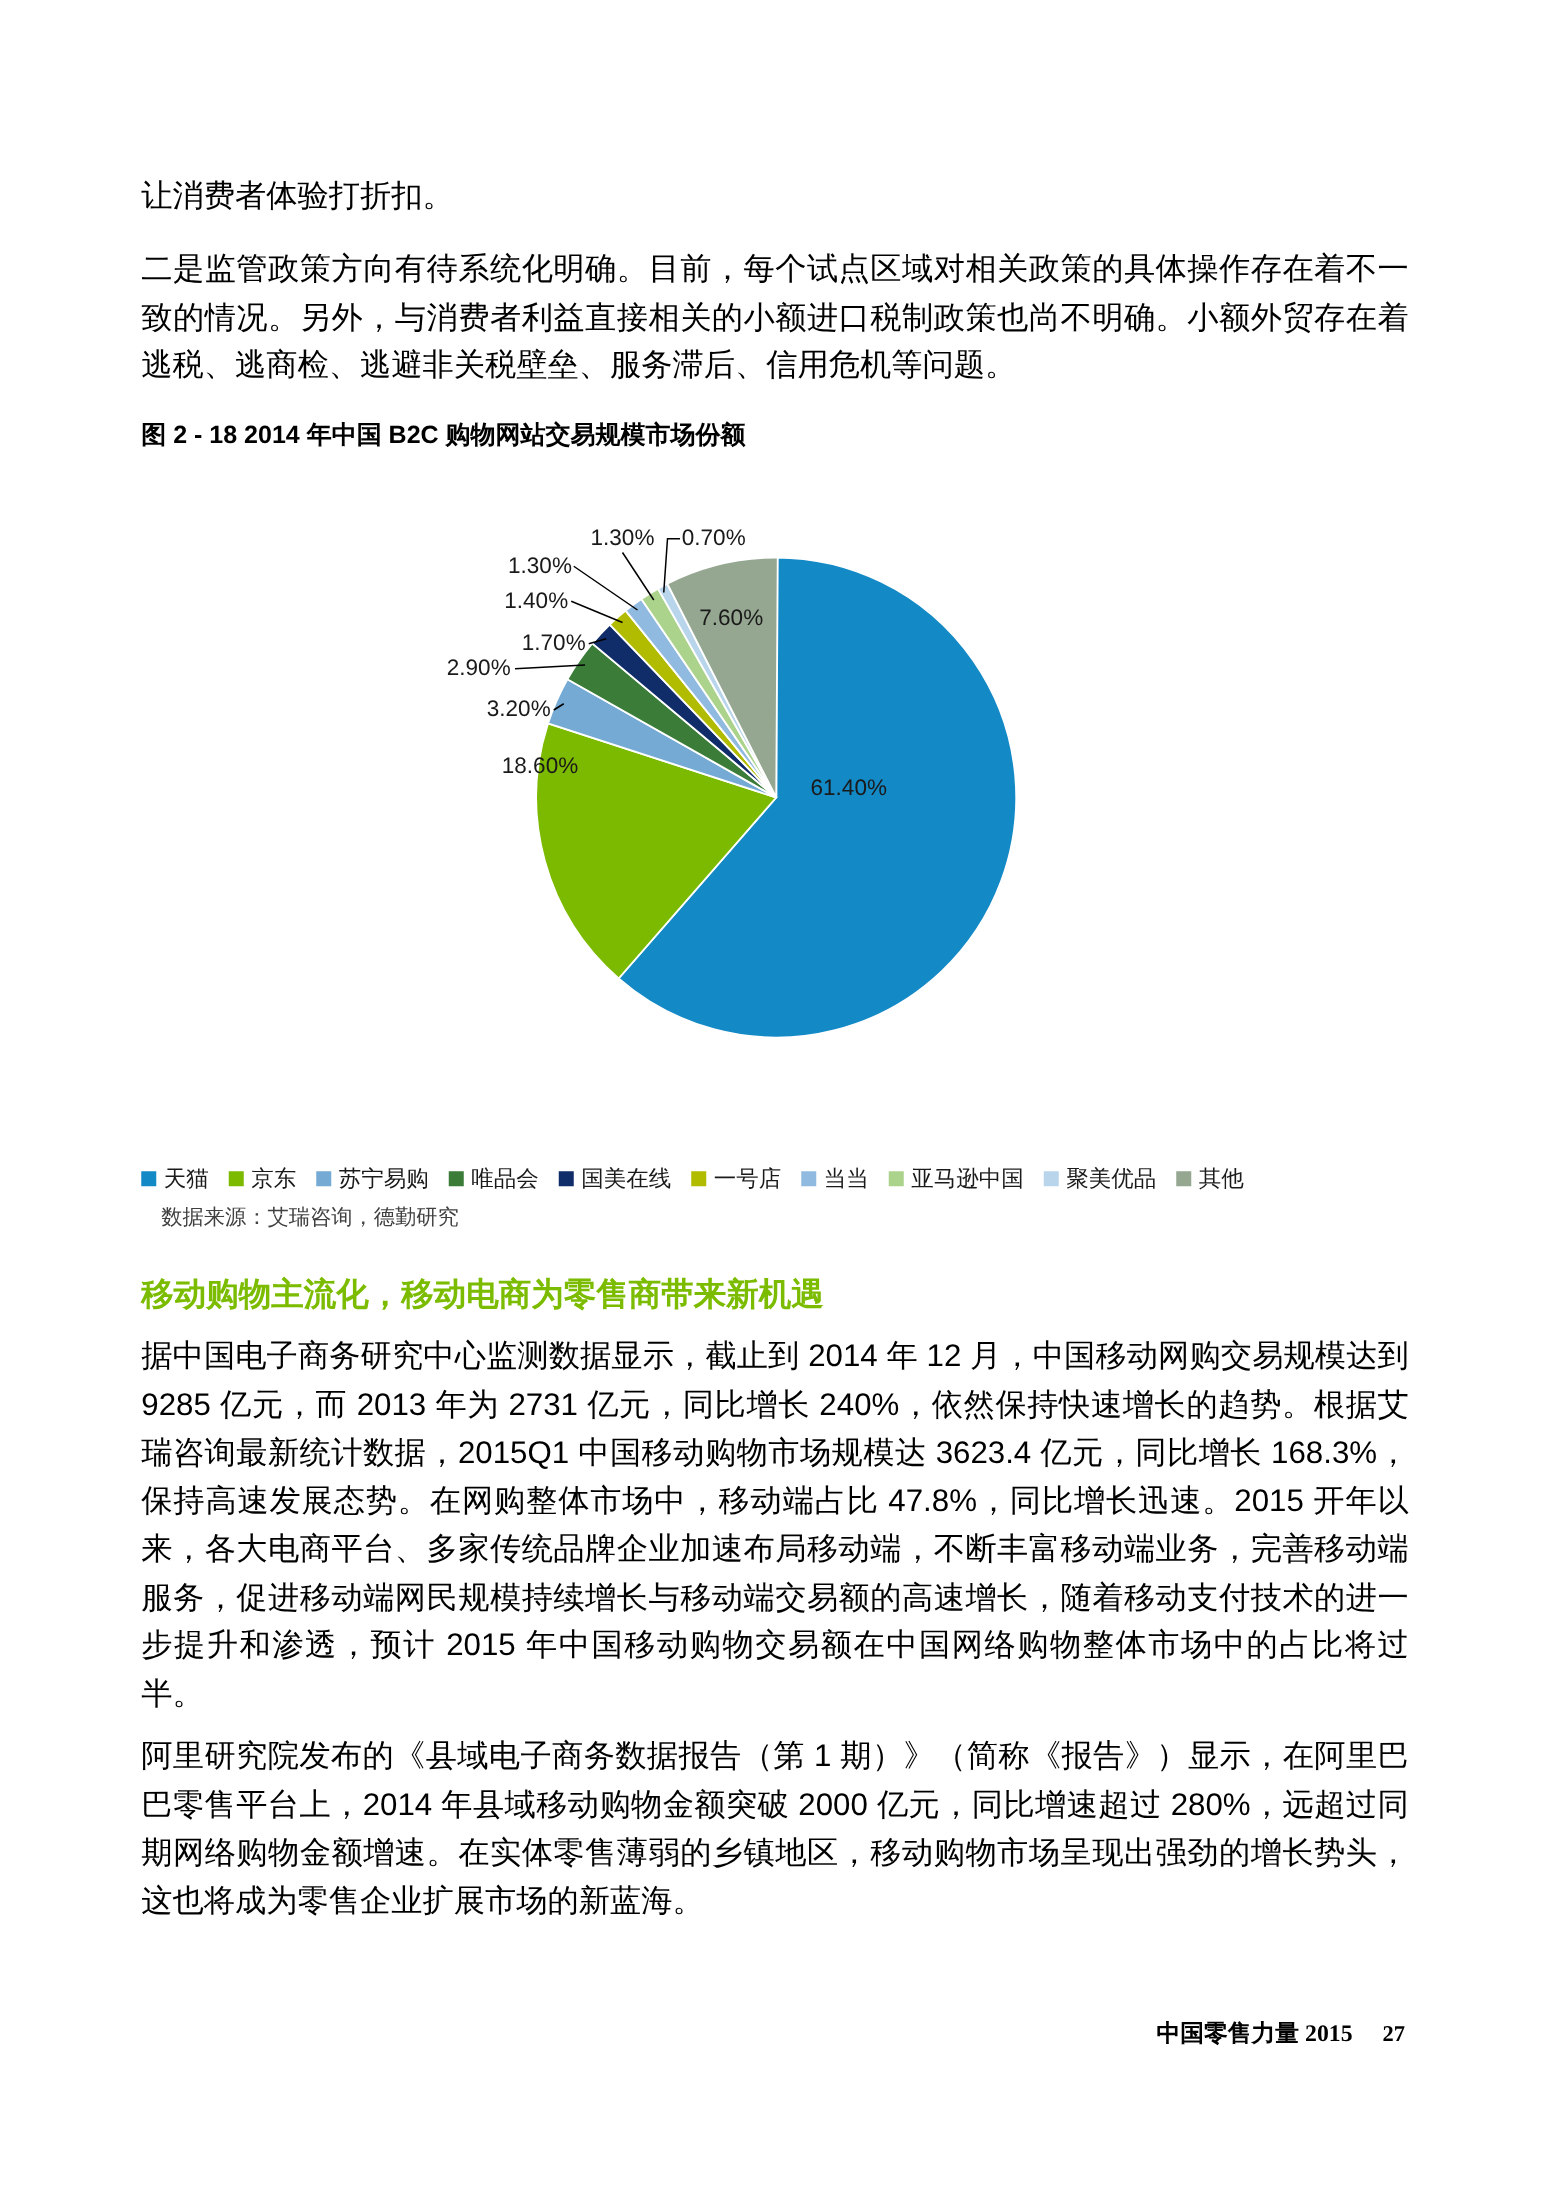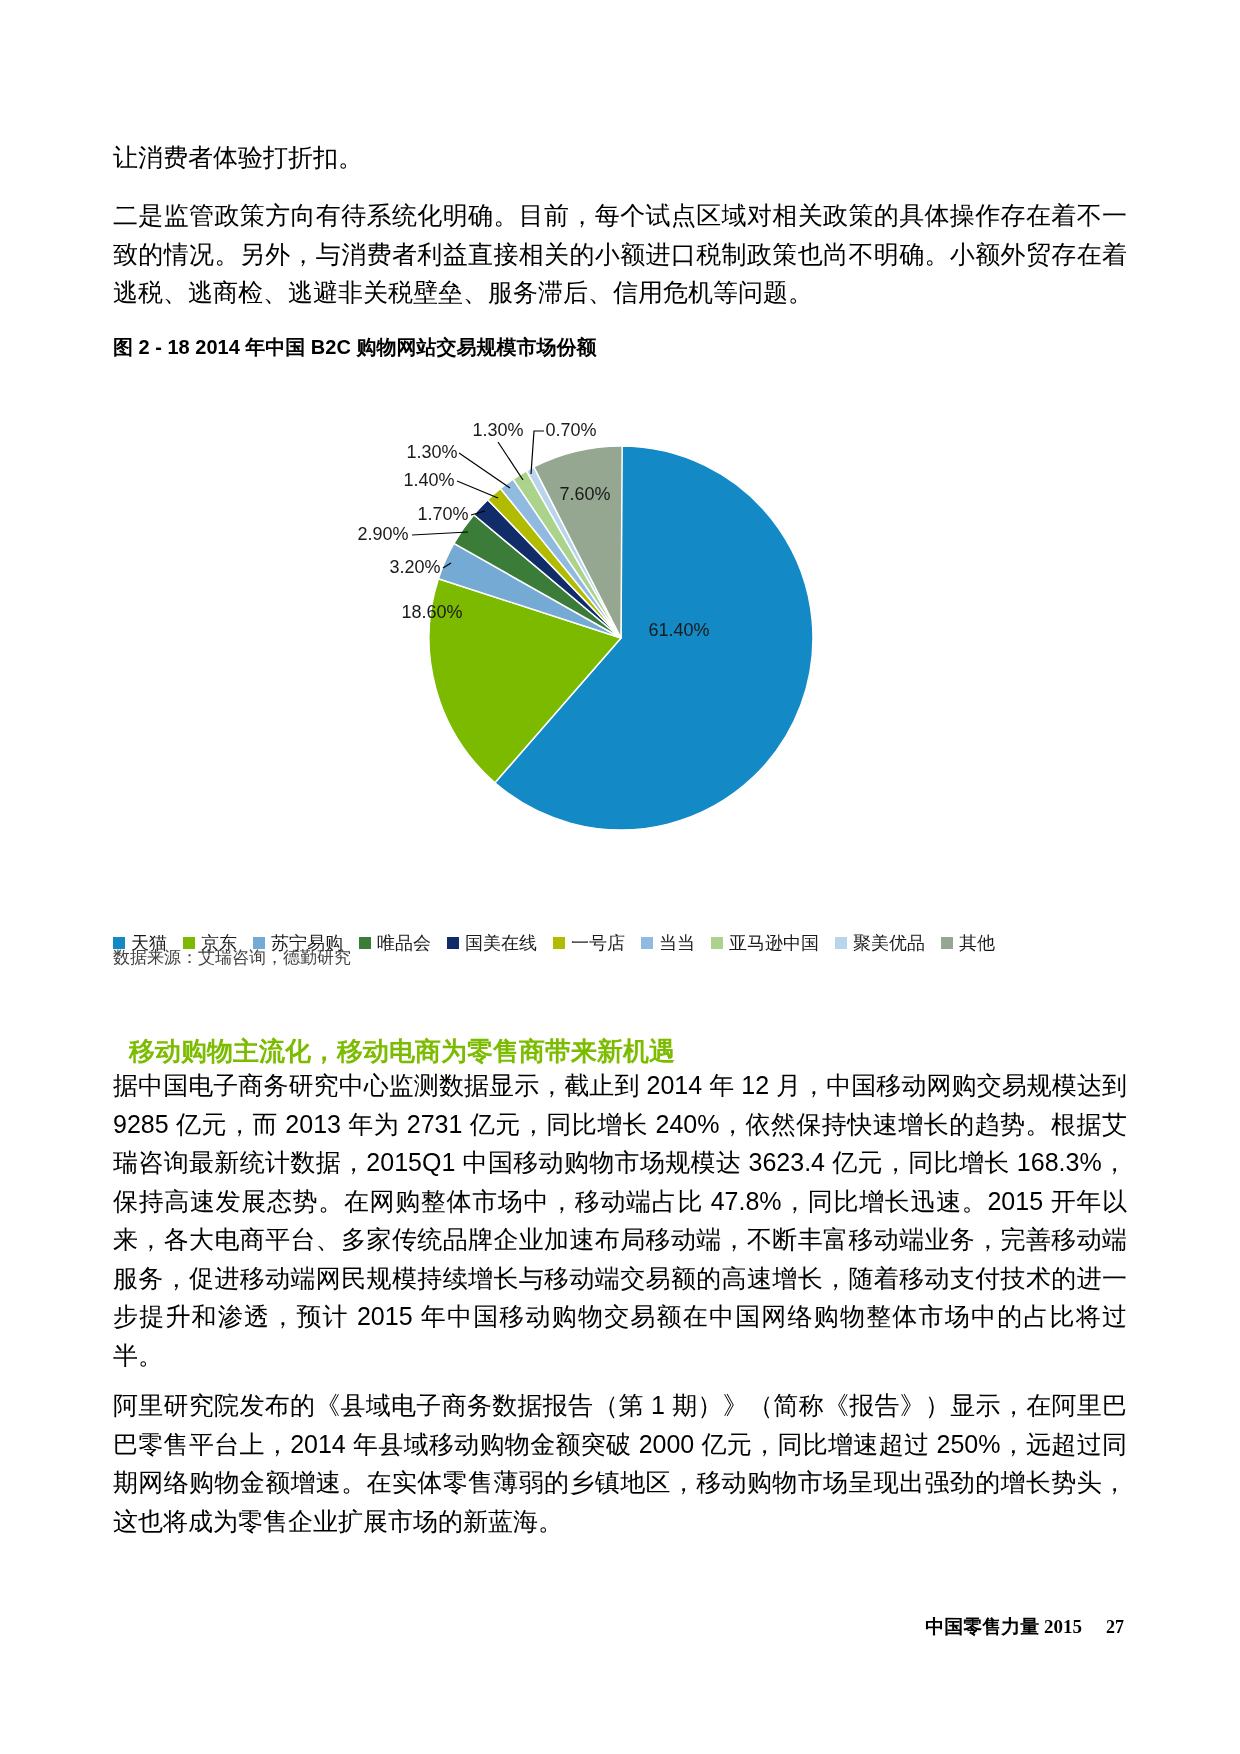--- a/index.html
+++ b/index.html
@@ -15,23 +15,23 @@
     position:absolute; left:113px; width:1014px; margin:0;
     font-size:20px; font-weight:bold; color:#000;
   }
   .chart-area { position:absolute; left:113px; top:365px; width:1014px; height:500px; }
   .legend-row {
     position:absolute; left:113px; top:931px; width:1014px;
     display:flex; justify-content:flex-start; align-items:center; gap:16px;
   }
   .legend-item { display:flex; align-items:center; gap:6px; font-size:18px; color:#1a1a1a; white-space:nowrap; }
   .legend-swatch { width:12px; height:12px; display:inline-block; flex:0 0 auto; }
-  .source-note { position:absolute; left:113px; top:946px; margin:0; font-size:17px; color:#404040; }
+  .source-note { position:absolute; left:113px; top:946px; margin:16px; font-size:17px; color:#404040; }
   .section-heading {
-    position:absolute; left:113px; width:1014px; margin:16px; top:1018px;
+    position:absolute; left:113px; width:1014px; margin:0; top:1018px;
     font-size:26px; font-weight:bold; color:#7CBC00;
   }
   .page-footer {
     position:absolute; right:116px; top:1614px; text-align:right;
     font-size:19px; font-weight:bold; color:#000;font-family:Liberation Serif, serif;
   }
   .footer-page-number { margin-left:24px; font-size:18px; }
   .pos-p1 { top:138px; }
   .pos-p2 { top:196px; }
   .pos-ct { top:334px; }
@@ -124,19 +124,19 @@
         <span>其他</span>
       </span>
     </div>
 
   <p class="source-note">数据来源：艾瑞咨询，德勤研究</p>
 
   <h2 class="section-heading">移动购物主流化，移动电商为零售商带来新机遇</h2>
 
   <p class="body-text pos-p3">据中国电子商务研究中心监测数据显示，截止到 2014 年 12 月，中国移动网购交易规模达到 9285 亿元，而 2013 年为 2731 亿元，同比增长 240%，依然保持快速增长的趋势。根据艾瑞咨询最新统计数据，2015Q1 中国移动购物市场规模达 3623.4 亿元，同比增长 168.3%，保持高速发展态势。在网购整体市场中，移动端占比 47.8%，同比增长迅速。2015 开年以来，各大电商平台、多家传统品牌企业加速布局移动端，不断丰富移动端业务，完善移动端服务，促进移动端网民规模持续增长与移动端交易额的高速增长，随着移动支付技术的进一步提升和渗透，预计 2015 年中国移动购物交易额在中国网络购物整体市场中的占比将过半。</p>
 
-  <p class="body-text pos-p4">阿里研究院发布的《县域电子商务数据报告（第 1 期）》（简称《报告》）显示，在阿里巴巴零售平台上，2014 年县域移动购物金额突破 2000 亿元，同比增速超过 250%，远超过同期网络购物金额增速。在实体零售薄弱的乡镇地区，移动购物市场呈现出强劲的增长势头，这也将成为零售企业扩展市场的新蓝海。</p>
+  <p class="body-text pos-p4">阿里研究院发布的《县域电子商务数据报告（第 1 期）》（简称《报告》）显示，在阿里巴巴零售平台上，2014 年县域移动购物金额突破 2000 亿元，同比增速超过 280%，远超过同期网络购物金额增速。在实体零售薄弱的乡镇地区，移动购物市场呈现出强劲的增长势头，这也将成为零售企业扩展市场的新蓝海。</p>
 
   <div class="page-footer">
     <span class="footer-title">中国零售力量 2015</span><span class="footer-page-number">27</span>
   </div>
 
 </div>
 
 </body></html>

